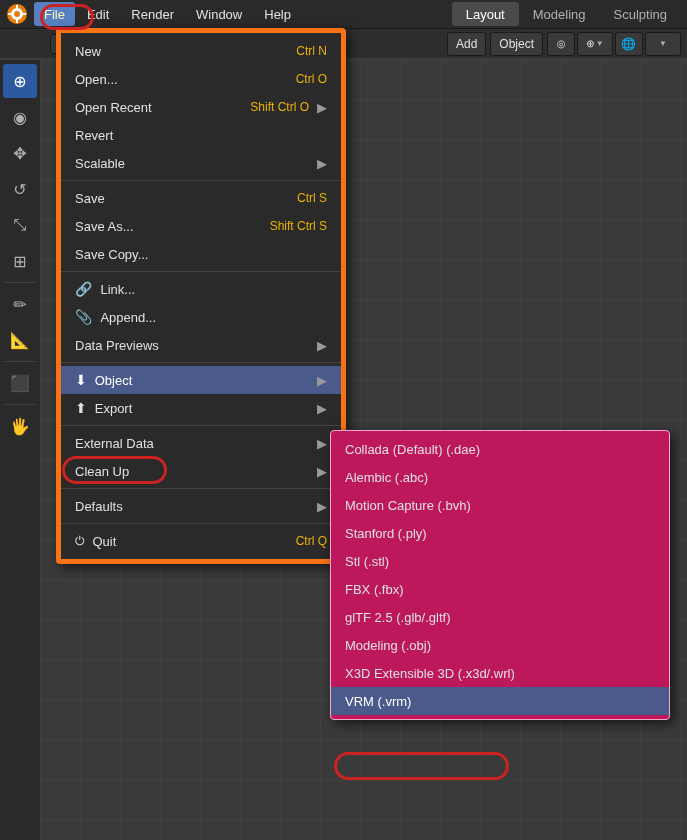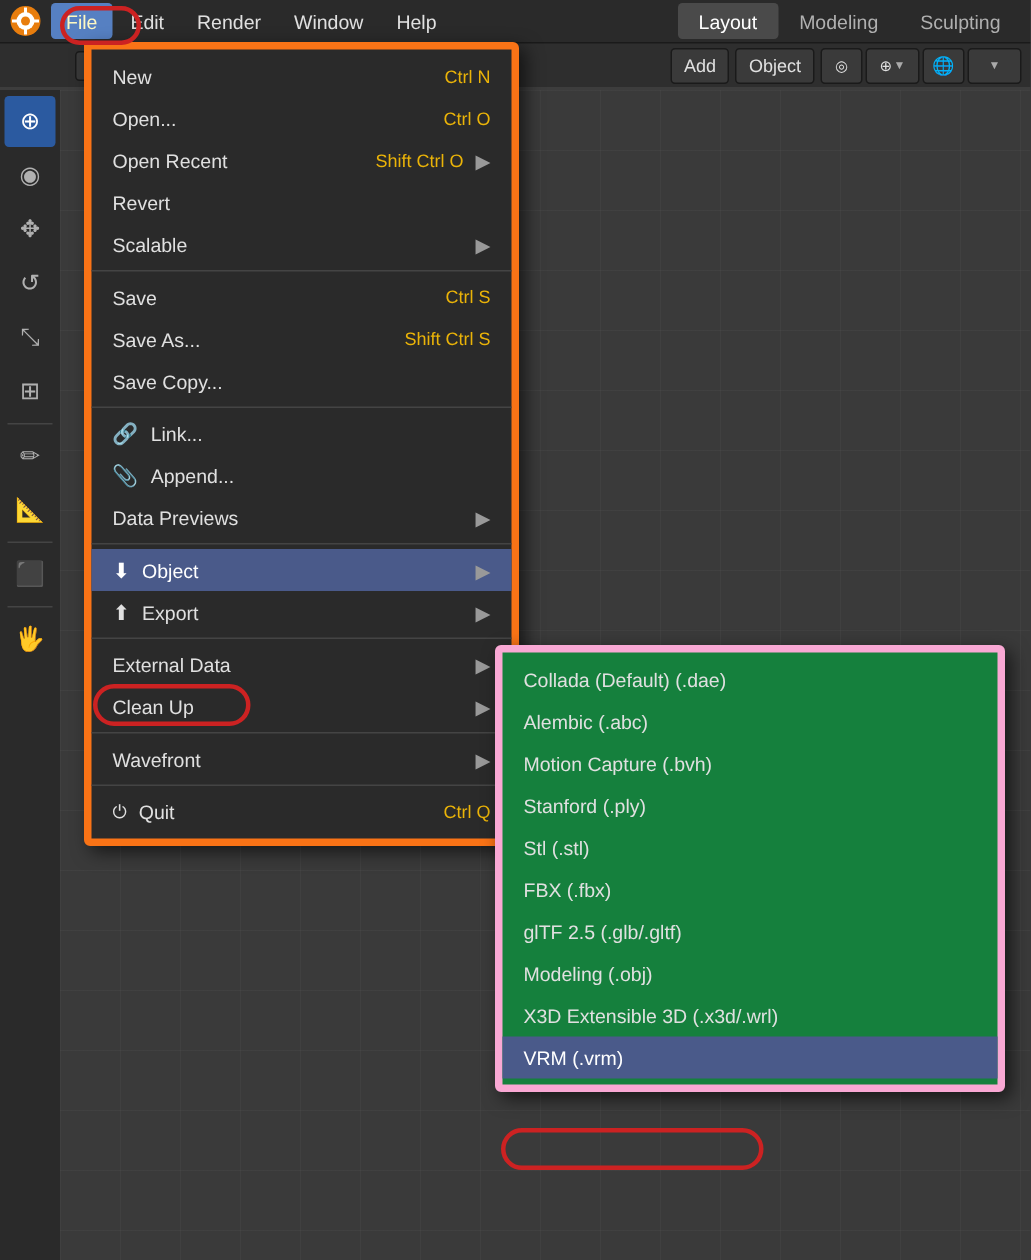--- a/index.html
+++ b/index.html
@@ -186,22 +186,22 @@
       background: #444;
       margin: 3px 0;
     }
 
     
     .import-submenu {
       position: absolute;
       top: 430px;
       left: 330px;
       width: 340px;
-      background: #15803d;
-      border: 5px solid #f9a8d4;
+      background: #be185d;
+      border: 1px solid #f9a8d4;
       border-radius: 4px;
       z-index: 101;
       padding: 4px 0;
       box-shadow: 4px 4px 12px rgba(0,0,0,0.6);
     }
 
     .import-submenu-item {
       display: flex;
       align-items: center;
       padding: 4px 14px;
@@ -456,21 +456,21 @@
   </div>
 
   <div class="file-menu-item">
     <span>Clean Up</span>
     <span class="arrow">▶</span>
   </div>
 
   <div class="file-menu-separator"></div>
 
   <div class="file-menu-item">
-    <span>Wavefront</span>
+    <span>Defaults</span>
     <span class="arrow">▶</span>
   </div>
 
   <div class="file-menu-separator"></div>
 
   <div class="file-menu-item">
     <div style="display:flex;align-items:center;gap:8px;">
       <span style="font-size:12px;">⏻</span>
       <span>Quit</span>
     </div>

